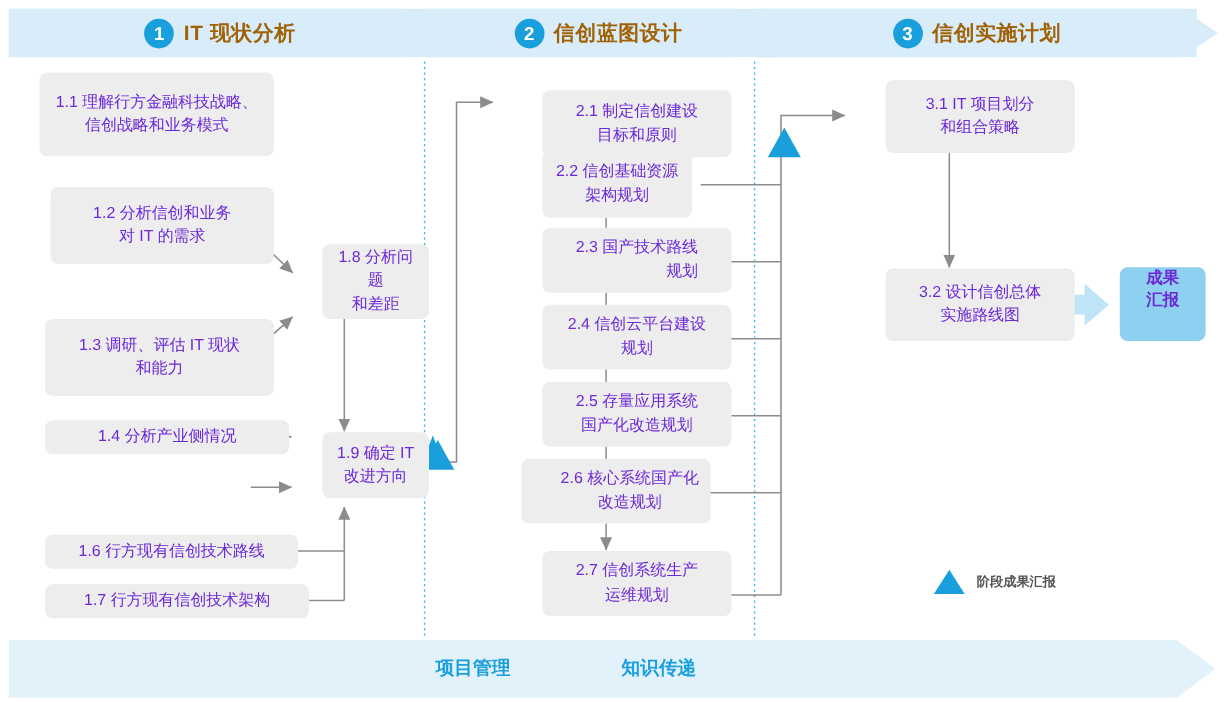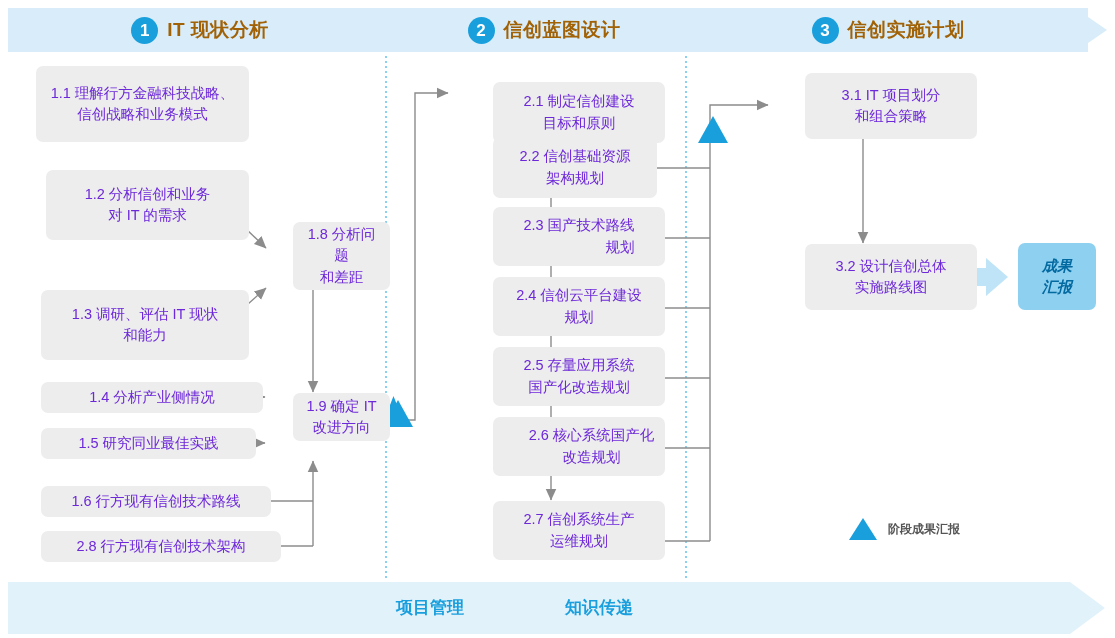--- a/index.html
+++ b/index.html
@@ -34,22 +34,22 @@
     position:absolute;background:#ededed;border-radius:7px;
     color:#6d28d9;font-size:14.5px;line-height:1.45;
     display:flex;align-items:center;justify-content:center;
     text-align:center;padding:0 8px;box-sizing:border-box;margin-left:28px;
   }
   .box.tight{padding:0 6px;}
 
   
   .result-chip{
     position:absolute;background:#8ed0ef;border-radius:7px;
-    color:#0369a1;font-size:15px;font-weight:bold;line-height:1.35;
-    display:flex;align-items:center;justify-content:center;text-align:center;font-style:italic;
+    color:#6d28d9;font-size:15px;font-weight:bold;line-height:1.35;
+    display:flex;align-items:flex-start;justify-content:center;text-align:center;
   }
 
   
   .legend{position:absolute;display:flex;align-items:center;gap:11px;}
   .legend-tri{
     width:0;height:0;border-left:14px solid transparent;
     border-right:14px solid transparent;border-bottom:22px solid #1a9fdd;
   }
   .legend-label{color:#555555;font-size:12px;font-weight:bold;white-space:nowrap;}
 
@@ -162,53 +162,50 @@
   </div>
   <div class="box" style="left:18px;top:170px;width:203px;height:70px;">
     <span>1.2 分析信创和业务<br>对 IT 的需求</span>
   </div>
   <div class="box" style="left:13px;top:290px;width:208px;height:70px;">
     <span>1.3 调研、评估 IT 现状<br>和能力</span>
   </div>
   <div class="box" style="left:13px;top:382px;width:222px;height:31px;">
     <span>1.4 分析产业侧情况</span>
   </div>
-  <div class="box" style="left:13px;top:428px;width:215px;height:31px;">
-    <span>1.5 研究同业最佳实践</span>
-  </div>
   <div class="box tight" style="left:13px;top:486px;width:230px;height:31px;">
     <span>1.6 行方现有信创技术路线</span>
   </div>
   <div class="box tight" style="left:13px;top:531px;width:240px;height:31px;">
-    <span>2.8 行方现有信创技术架构</span>
+    <span>1.7 行方现有信创技术架构</span>
   </div>
 
   <div class="box" style="left:265px;top:222px;width:97px;height:68px;">
     <span>1.8 分析问题<br>和差距</span>
   </div>
-  <div class="box" style="left:265px;top:393px;width:97px;height:48px;">
+  <div class="box" style="left:265px;top:393px;width:97px;height:60px;">
     <span>1.9 确定 IT<br>改进方向</span>
   </div>
 
   <div class="box" style="left:465px;top:82px;width:172px;height:61px;">
     <span>2.1 制定信创建设<br>目标和原则</span>
   </div>
-  <div class="box" style="left:465px;top:137px;width:164px;height:61px;">
+  <div class="box" style="left:465px;top:137px;width:136px;height:61px;">
     <span>2.2 信创基础资源<br>架构规划</span>
   </div>
   <div class="box" style="left:465px;top:207px;width:172px;height:59px;text-align:right;">
     <span>2.3 国产技术路线<br>规划</span>
   </div>
   <div class="box" style="left:465px;top:277px;width:172px;height:59px;">
     <span>2.4 信创云平台建设<br>规划</span>
   </div>
   <div class="box" style="left:465px;top:347px;width:172px;height:59px;">
     <span>2.5 存量应用系统<br>国产化改造规划</span>
   </div>
-  <div class="box" style="left:465px;top:417px;width:172px;height:59px;padding-left:33px;">
+  <div class="box" style="left:446px;top:417px;width:172px;height:59px;padding-left:33px;">
     <span>2.6 核心系统国产化<br>改造规划</span>
   </div>
   <div class="box" style="left:465px;top:501px;width:172px;height:59px;">
     <span>2.7 信创系统生产<br>运维规划</span>
   </div>
 
   <div class="box" style="left:777px;top:73px;width:172px;height:66px;">
     <span>3.1 IT 项目划分<br>和组合策略</span>
   </div>
   <div class="box" style="left:777px;top:244px;width:172px;height:66px;">

